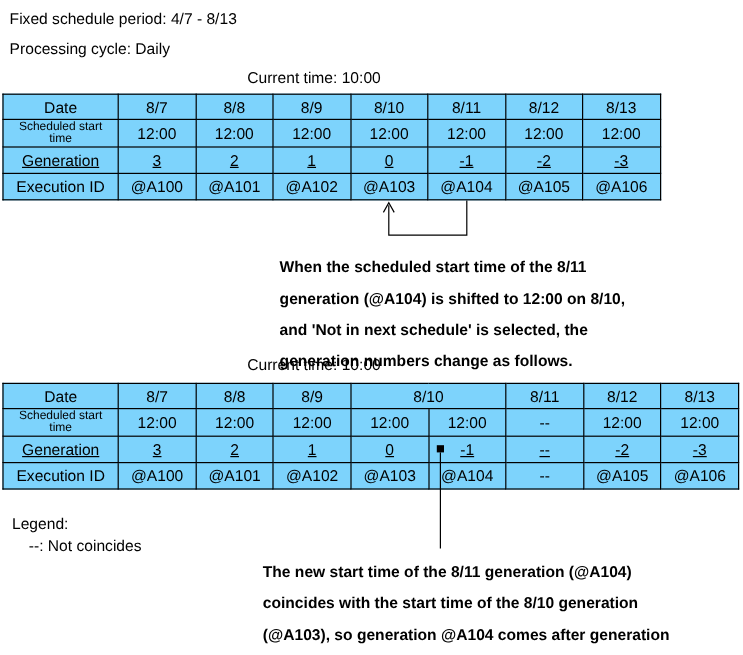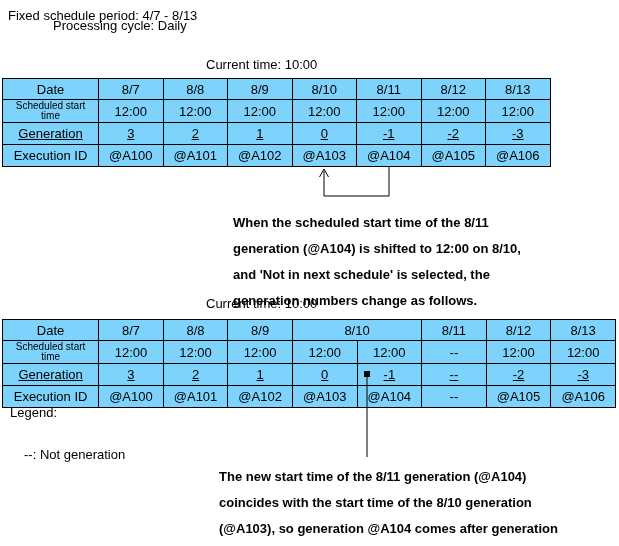--- a/index.html
+++ b/index.html
@@ -50,21 +50,21 @@
   }
   #arrow-overlay {
     left: 0; top: 0;
     pointer-events: none;
   }
 </style>
 </head>
 <body>
 
 <div class="abs txt" style="left:8px; top:8px;">Fixed schedule period: 4/7 - 8/13</div>
-<div class="abs txt" style="left:8px; top:18px;margin-left:45px;">Processing cycle: Daily</div>
+<div class="abs txt" style="left:8px; top:33px;">Processing cycle: Daily</div>
 
 <div class="abs txt" style="left:206px; top:57px;">Current time: 10:00</div>
 
 <table id="table1">
   <colgroup>
     <col style="width:96px">
     <col style="width:64.5px">
       <col style="width:64.5px">
       <col style="width:64.5px">
     <col style="width:64.5px">
@@ -175,22 +175,22 @@
         <td>@A102</td>
         <td>@A103</td>
         <td>@A104</td>
         <td>--</td>
         <td>@A105</td>
         <td>@A106</td>
       </tr>
 </tbody>
   </table>
 
-<div class="abs txt" style="left:10px; top:405px;">Legend:</div>
-<div class="abs txt" style="left:24px; top:447px;">--: Not generation</div>
+<div class="abs txt" style="left:10px; top:429px;">Legend:</div>
+<div class="abs txt" style="left:24px; top:447px;">--: Not coincides</div>
 
 <div class="abs lines" style="left:219px; top:464px; width:380px;">The new start time of the 8/11 generation (@A104)
 coincides with the start time of the 8/10 generation
 (@A103), so generation @A104 comes after generation
 @A103.</div>
 
 <svg id="arrow-overlay" class="abs" width="619" height="546">
 
   <path d="M389 167 L389 196 L324 196 L324 171" stroke="#000000" stroke-width="1" fill="none"></path>
   <path d="M319.5 177 L324 169 L328.5 177" stroke="#000000" stroke-width="1" fill="none"></path>

